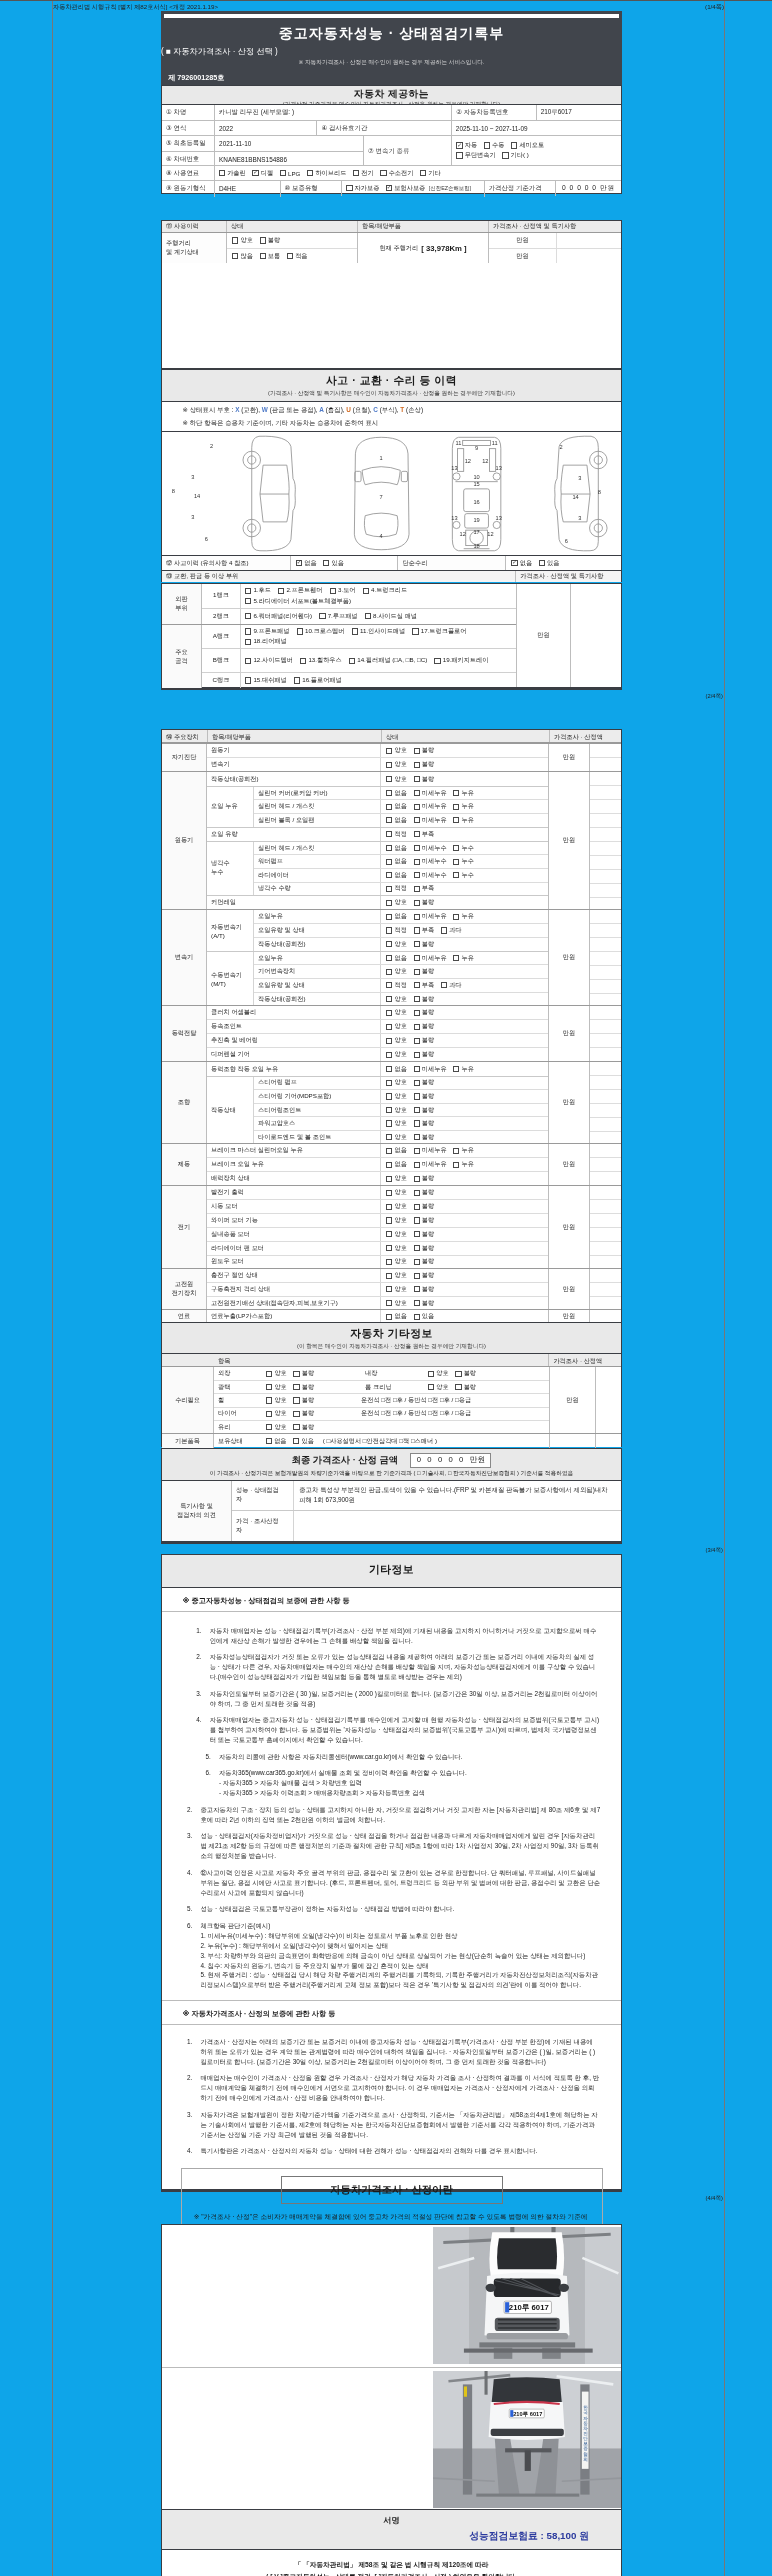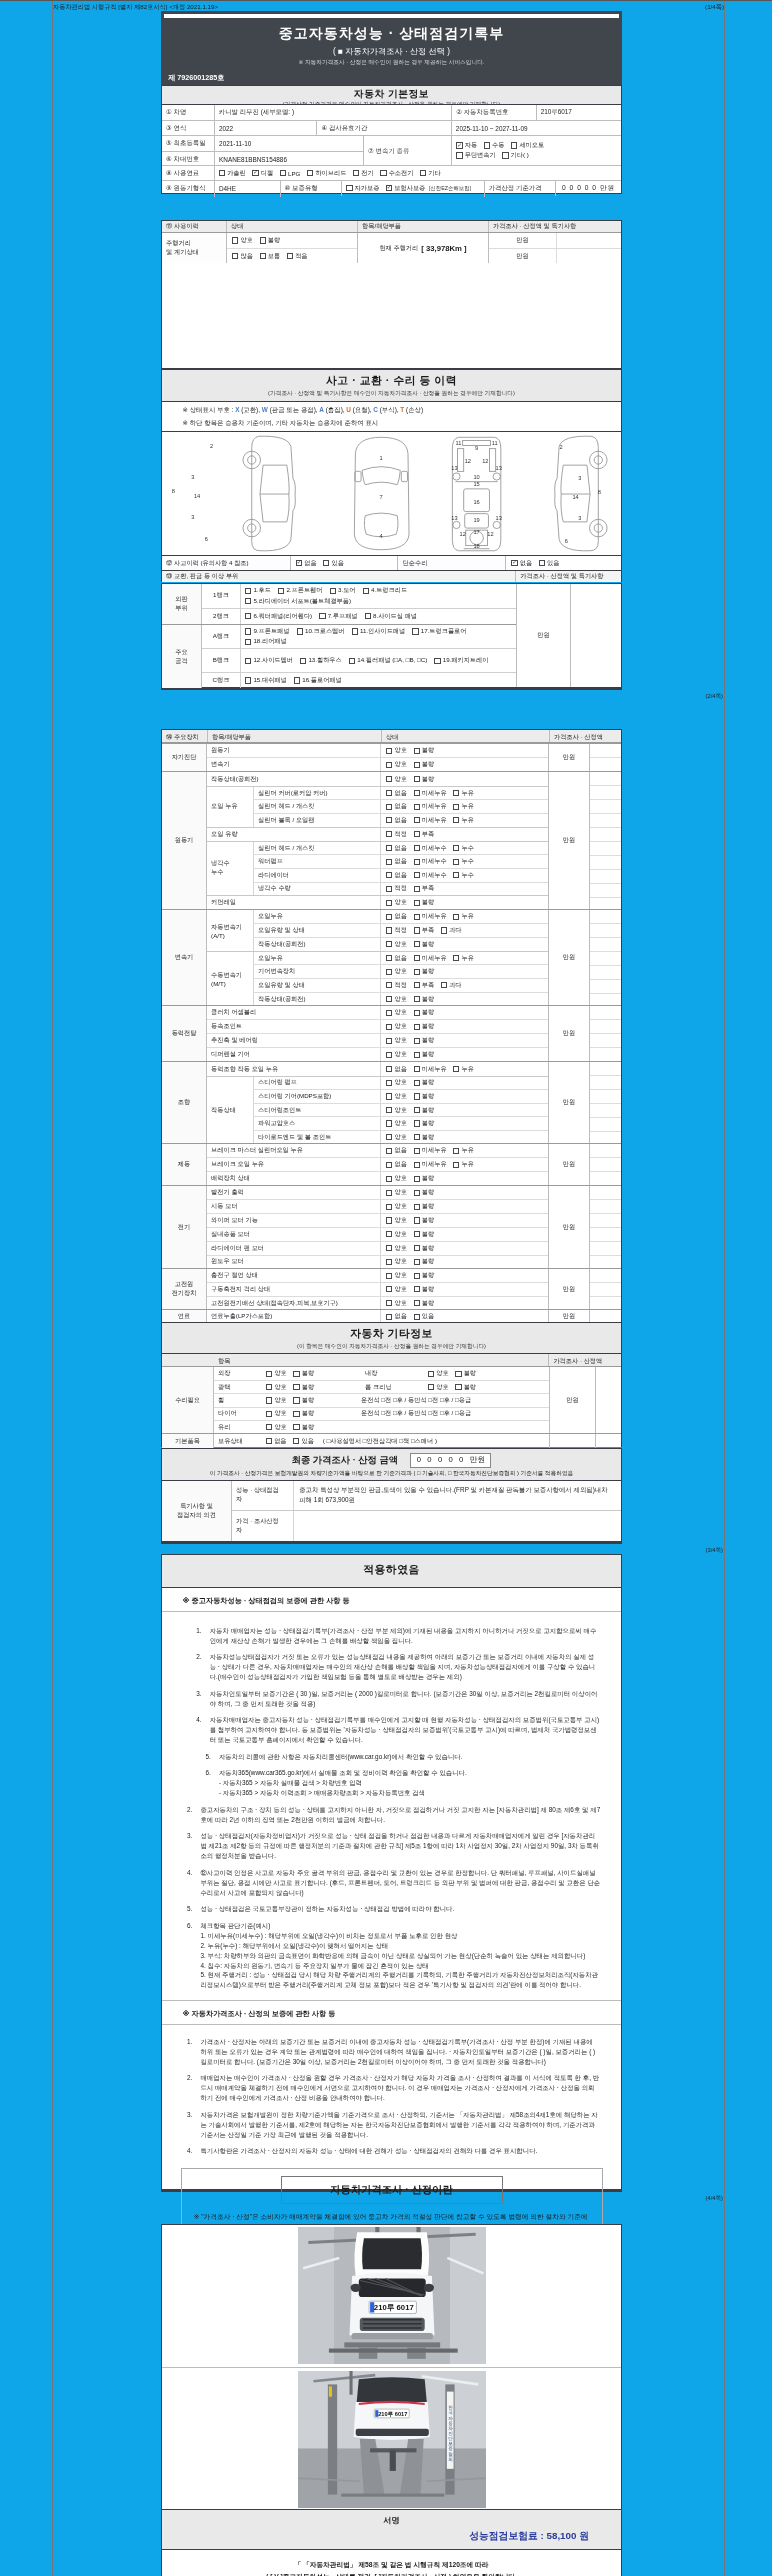--- a/index.html
+++ b/index.html
@@ -11,21 +11,21 @@
   .pagemark{position:absolute;right:50px;font-size:5.7px;color:#222}
   .sec{position:absolute;left:161px;width:461px;background:#fff;border:1px solid #3a3d43}
   .thickb{border-bottom:3.1px solid #3a3d43}
   .band{background:#e9e9e9;text-align:center}
   .band .bt{font-size:10.8px;font-weight:bold;letter-spacing:0.5px;padding-top:4.1px}
   .band .bn{font-size:5.7px;color:#333;margin-top:1.5px}
   
   .titlebox{background:#41454c;color:#fff;border:none}
   .titlebox .stripe{position:absolute;left:3.1px;right:3.1px;top:3.1px;height:3.6px;background:#fff}
   .titlebox .t1{text-align:center;font-size:14px;font-weight:bold;letter-spacing:1px;margin-top:13.4px}
-  .titlebox .t2{text-align:center;font-size:8.2px;margin-top:3.1px}
+  .titlebox .t2{text-align:left;font-size:8.2px;margin-top:3.1px}
   .titlebox .t3{text-align:center;font-size:5.7px;color:#ddd;margin-top:2.1px}
   .titlebox .docno{position:absolute;left:7.2px;bottom:2.1px;font-size:7.2px;font-weight:bold}
   
   .celllab{background:#fdfdfd;font-size:6.2px;display:flex;align-items:center;padding-left:4.1px}
   .cb{display:inline-flex;align-items:center;gap:2.1px;margin-right:6.7px;font-size:6.2px;white-space:nowrap}
   .cb .bx{width:6.2px;height:6.2px;border:1px solid #4a4a4a;background:#fff;display:inline-flex;align-items:center;justify-content:center;font-size:5.7px;font-weight:bold;color:#111;line-height:1}
   .mw{font-size:6.2px;text-align:center}
   
   .d-head,.e-head{display:flex;background:#ececec;border-bottom:0.5px solid #9a9a9a;font-size:6.2px;font-weight:normal}
   .d-head>div,.e-head>div{padding:2.6px 4.1px;border-left:0.5px solid #bdbdbd}
@@ -42,21 +42,21 @@
   .d-row:first-child{border-top:none}
   .d-item{flex:1;font-size:6.2px;display:flex;align-items:center;padding-left:4.1px}
   .d-state{width:168px;border-left:0.5px solid #d4d4d4;display:flex;align-items:center;padding-left:5.2px}
   .d-price{width:41px;border-left:0.5px solid #bdbdbd;display:flex;align-items:center;justify-content:center;font-size:6.2px}
   .d-notes{width:32px;border-left:0.5px solid #bdbdbd;background:repeating-linear-gradient(#fff 0px,#fff 13.4px,#ddd 13.4px,#ddd 14px)}
   
   .n-item{display:flex;font-size:6.4px;line-height:1.55;margin-bottom:6.7px}
   .n-no{width:13.4px;flex:none}
   .n-tx{flex:1;white-space:pre-line}
   .legend-sym{font-weight:bold}
-  .photo-wrap{display:flex;justify-content:center}
+  .photo-wrap{display:flex;justify-content:flex-end}
   svg text{font-family:"Liberation Sans","DejaVu Sans",sans-serif}
 </style>
 </head>
 <body>
 
 <div class="page">
   <div class="edge" style="left:52px"></div>
   <div class="edge" style="left:724px"></div>
 
   <div class="meta">
@@ -66,21 +66,21 @@
 
   <div class="sec titlebox" style="top:10.3px;height:74px">
     <div class="stripe"></div>
     <div class="t1">중고자동차성능 · 상태점검기록부</div>
     <div class="t2">( ■ 자동차가격조사 · 산정 선택 )</div>
     <div class="t3">※ 자동차가격조사 · 산정은 매수인이 원하는 경우 제공하는 서비스입니다.</div>
     <div class="docno">제 7926001285호</div>
   </div>
 
   <div class="sec band" style="top:84px;height:19px;border-bottom:none">
-    <div class="bt" style="font-size:9.8px;padding-top:1.5px">자동차 기본정보</div>
+    <div class="bt" style="font-size:9.8px;padding-top:1.5px">자동차 제공하는</div>
     <div class="bn" style="margin-top:0">(가격산정 기준가격은 매수인이 자동차가격조사 · 산정을 원하는 경우에만 기재합니다)</div>
   </div>
 
   <div class="sec" style="top:103px;height:90px" id="basicTable">
       <div style="display: flex; height: 15px; border-top: none;">
         <div style="width: 52px; height: 15px; border-left: none; display: flex; align-items: center; padding-left: 4.1px; font-size: 6.4px;">① 차명</div>
         <div style="width:239px;height:15px;border-left:0.5px solid #bdbdbd;display:flex;align-items:center;padding-left:4.1px;font-size:6.4px;">카니발 리무진 (세부모델: )</div>
         <div style="width:85px;height:15px;border-left:0.5px solid #bdbdbd;display:flex;align-items:center;padding-left:4.1px;font-size:6.4px;">② 자동차등록번호</div>
         <div style="width:86px;height:15px;border-left:0.5px solid #bdbdbd;display:flex;align-items:center;padding-left:4.1px;font-size:6.4px;">210루6017</div>
       </div>
@@ -1476,21 +1476,21 @@
         <div style="flex:1.05;display:flex;border-top:0.5px solid #c9c9c9;">
           <div style="width:62px;border-right:0.5px solid #d4d4d4;display:flex;align-items:center;padding-left:4.1px;font-size:6.2px;white-space:pre-line">가격 · 조사산정
 자</div>
           <div style="flex:1;padding:4.1px 5.2px;font-size:6.4px;line-height:1.5;white-space:pre-line"></div>
         </div>
       </div>
   </div>
   <div class="pagemark" style="top:1546px">(3/4쪽)</div>
 
   <div class="sec band" style="top:1553px;height:33px;border-bottom:none">
-    <div class="bt" style="padding-top:8.2px">적용하였음</div>
+    <div class="bt" style="padding-top:8.2px">기타정보</div>
   </div>
   <div class="sec thickb" style="top:1586px;height:605px">
     <div style="padding:8.2px 0 5.2px 20.6px;font-size:7.2px;font-weight:bold">※ 중고자동차성능 · 상태점검의 보증에 관한 사항 등</div>
     <div style="border-top:0.5px solid #bbb"></div>
     <div id="noticeList1" style="padding:13.4px 20.6px 3.1px 25px">
         <div class="n-item" style="padding-left:9.3px">
           <div class="n-no">1.</div>
           <div class="n-tx">자동차 매매업자는 성능 · 상태점검기록부(가격조사 · 산정 부분 제외)에 기재된 내용을 고지하지 아니하거나 거짓으로 고지함으로써 매수인에게 재산상 손해가 발생한 경우에는 그 손해를 배상할 책임을 집니다.</div>
         </div>
         <div class="n-item" style="padding-left:9.3px">

